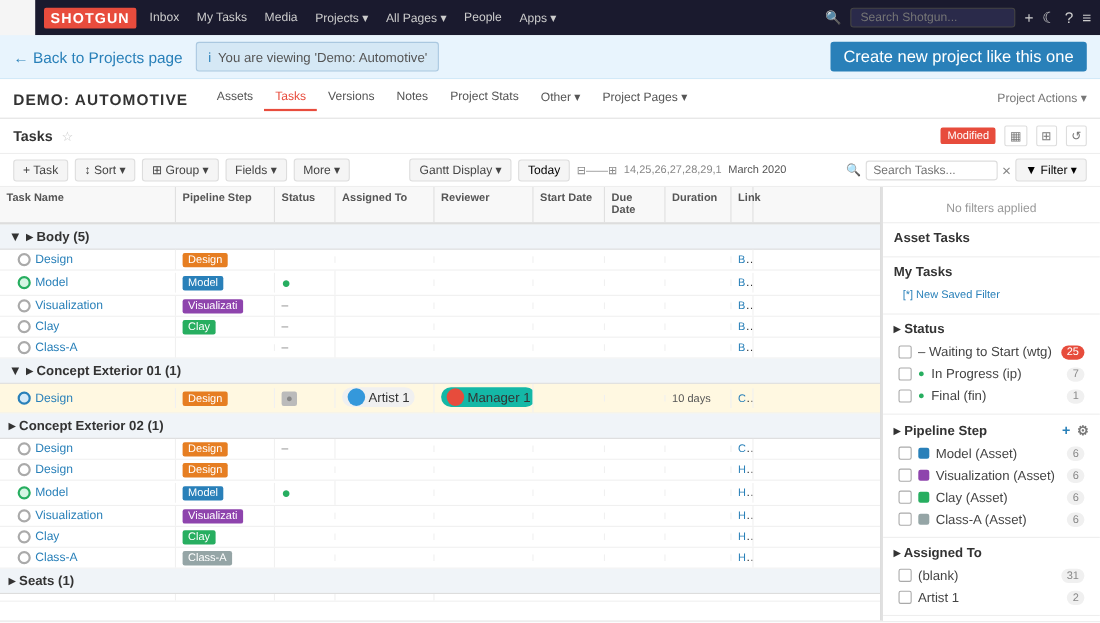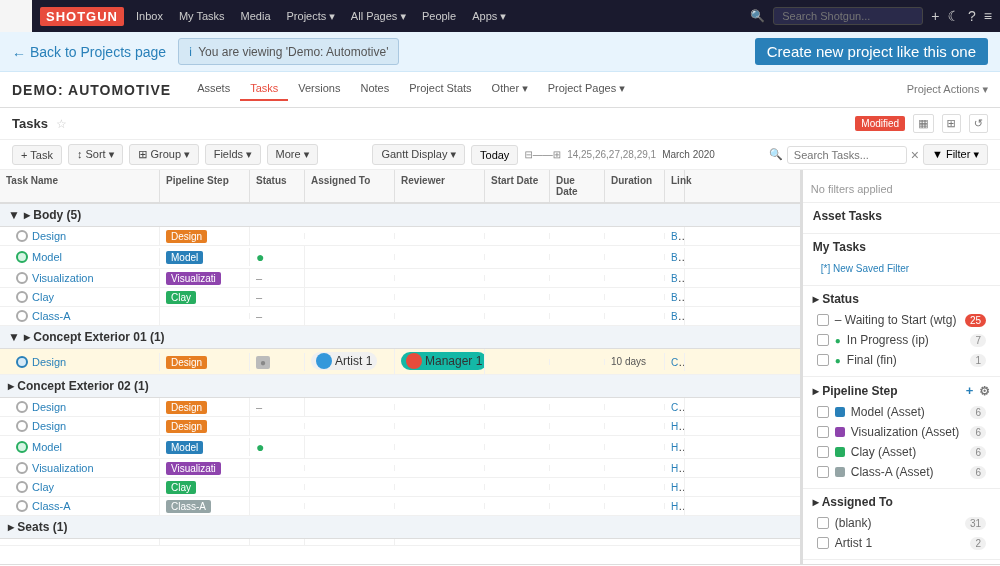--- a/index.html
+++ b/index.html
@@ -724,21 +724,21 @@
 
   <div class="gantt-area" style="width:85px; border-right:1px solid #ddd; overflow:hidden;">
     <div class="gantt-header" style="flex-direction:column; align-items:flex-start; padding:4px; font-size:9px;">
       <div>14,25,26,27,28,29,1</div>
     </div>
     <div style="background:#e8f0f8; height:calc(100% - 44px); display:flex; align-items:flex-start; justify-content:center; padding:4px; font-size:9px; color:#aaa;">
     </div>
   </div>
 
   <div class="filter-panel">
-    <div style="padding:4px 0 6px; border-bottom:1px solid #eee;">
+    <div style="padding:4px 0 6px; border-bottom:1px solid #eee;text-align:center;">
       <span class="no-filters-msg">No filters applied</span>
     </div>
 
     <div class="filter-section">
       <div class="filter-section-title">
         <span>Asset Tasks</span>
       </div>
     </div>
 
     <div class="filter-section">

